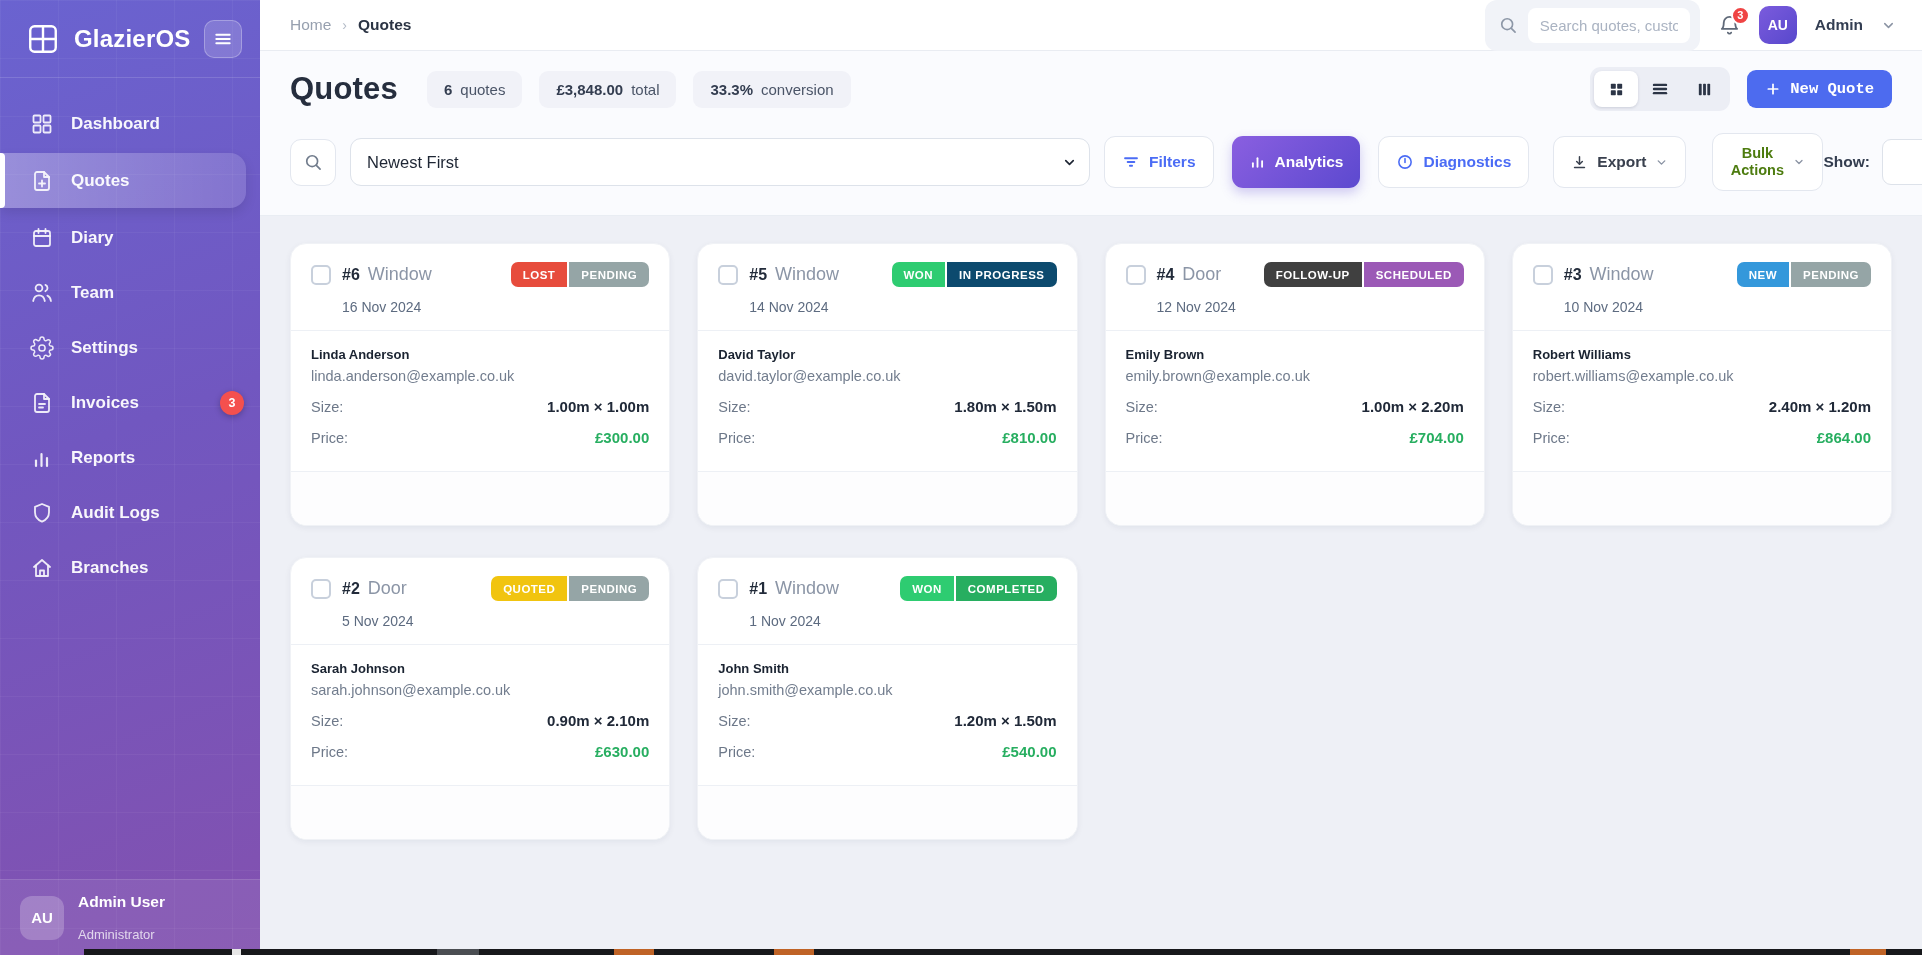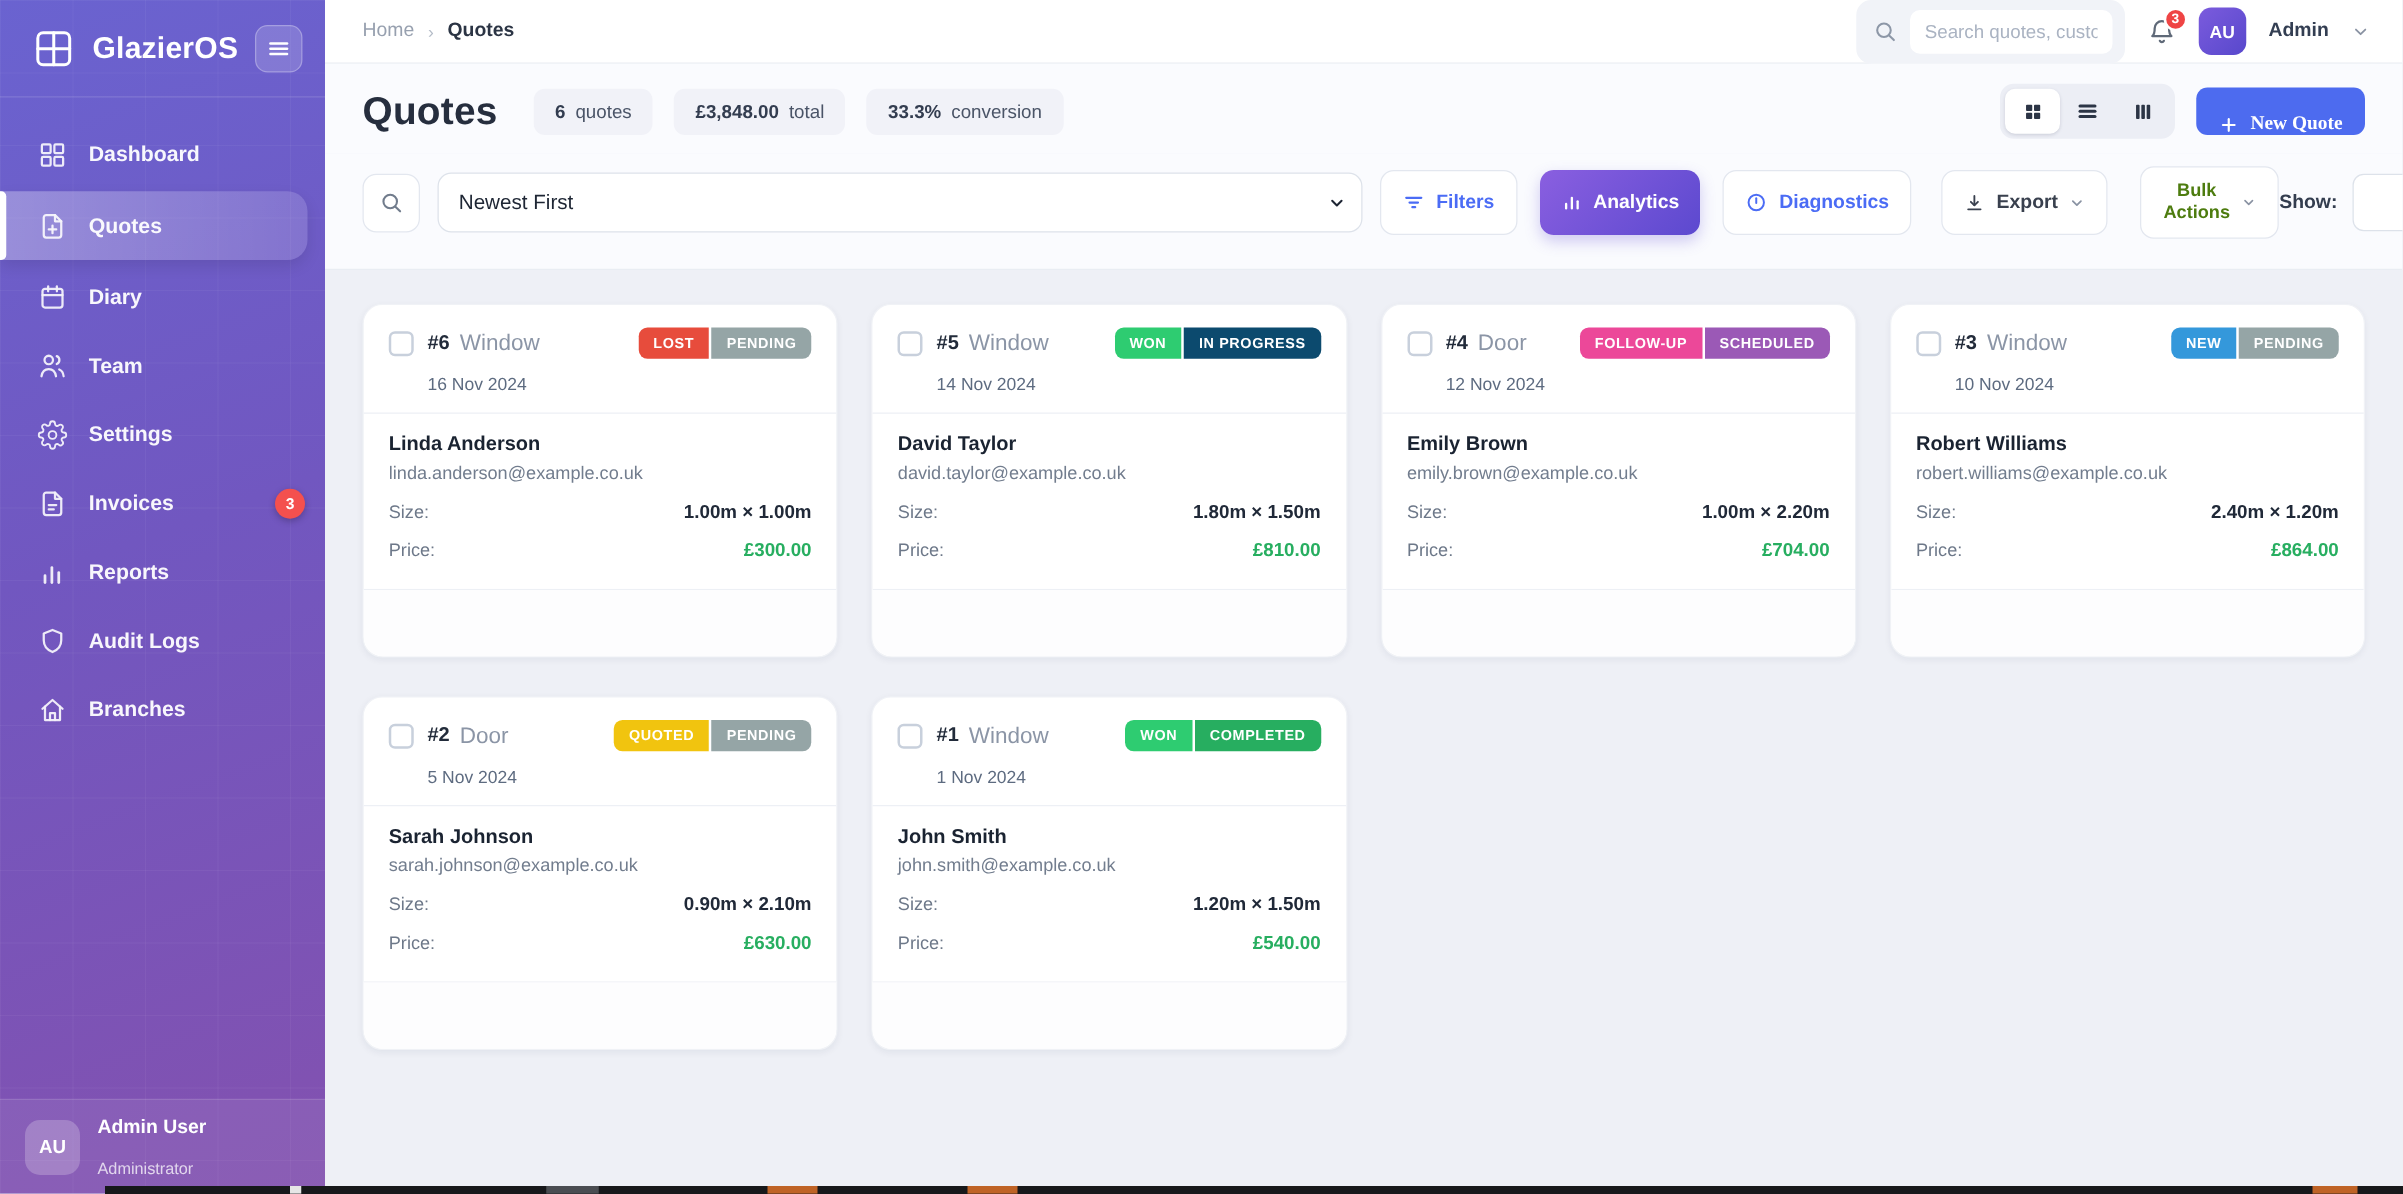--- a/index.html
+++ b/index.html
@@ -63,22 +63,22 @@
   .page-header { background:#fafbfe; padding:16px 30px 12px; display:flex; align-items:center; gap:17px; }
   .page-title { font-size:31px; font-weight:800; color:#262e3e; margin-right:12px; letter-spacing:.2px; }
   .stat-chip { background:#f1f2f8; border-radius:9px; padding:10px 17px; font-size:15px; display:flex; gap:8px; }
   .stat-value { font-weight:700; color:#333d50; }
   .stat-label { color:#4a5467; }
   .view-toggle { margin-left:auto; background:#eceef5; border-radius:11px; padding:4px; display:flex; }
   .vt-btn { width:44px; height:36px; display:flex; align-items:center; justify-content:center; border-radius:8px;
     color:#2c3546; background:transparent; border:0; cursor:pointer; }
   .vt-btn.active { background:#fff; box-shadow:0 1px 3px rgba(20,30,60,.15); }
   .new-quote-btn { background:#4d6bef; color:#fff; border:0; border-radius:9px; height:38px;
-    padding:0 18px; font-size:15.5px; font-weight:600; display:flex; align-items:flex-end; gap:9px; cursor:pointer;
-    font-family:Liberation Serif, serif; }
+    padding:0 18px; font-size:15.5px; font-weight:600; display:flex; align-items:center; gap:9px; cursor:pointer;
+    font-family:Liberation Mono, monospace; }
 
   .toolbar { background:#fafbfe; border-bottom:1px solid #e9edf3; padding:10px 30px 24px; display:flex; align-items:center; }
   .search-sq { width:46px; height:47px; border-radius:11px; background:#fff; border:1px solid #e3e7ef; color:#717c8c;
     display:flex; align-items:center; justify-content:center; cursor:pointer; flex:0 0 46px; }
   .select-wrap { position:relative; display:inline-flex; align-items:center; }
   .select-wrap .chev { position:absolute; right:13px; pointer-events:none; color:#1e2634; display:flex; }
   select { appearance:none; -moz-appearance:none; -webkit-appearance:none; border:1px solid #dde2ea; border-radius:11px;
     background:#fff; font-family:"Liberation Sans",sans-serif; outline:none; cursor:pointer; }
   .sort-select { width:740px; height:48px; font-size:16.5px; color:#1e2634; padding:0 34px 0 16px; margin-left:14px; }
   .btn { height:52px; border-radius:11px; border:1px solid #e3e7ef; background:#fff; display:inline-flex; align-items:center;
@@ -104,21 +104,21 @@
   .ch-row { display:flex; align-items:center; }
   .checkbox { width:20px; height:20px; border:2px solid #c8d0dc; border-radius:5px; background:#fff; flex:0 0 20px; cursor:pointer; }
   .q-id { font-size:16px; font-weight:700; color:#222b3a; margin-left:11px; }
   .q-type { font-size:18px; color:#8b95a6; margin-left:8px;text-align:right; }
   .badges { margin-left:auto; display:flex; gap:2px; }
   .badge { height:25px; display:flex; align-items:center; padding:0 12px; color:#fff; font-size:11.5px; font-weight:700; letter-spacing:.5px; }
   .badge:first-child { border-radius:7px 0 0 7px; }
   .badge:last-child { border-radius:0 7px 7px 0; }
   .q-date { margin:12px 0 0 31px; font-size:14px; color:#5d6b80; }
   .card-body { padding:16px 20px 6px; }
-  .q-name { font-size:16px; font-weight:700; color:#1a2331; }
+  .q-name { font-size:13px; font-weight:700; color:#1a2331; }
   .q-email { font-size:14.5px; color:#727d8e; margin-top:6px; }
   .kv { display:flex; justify-content:space-between; align-items:center; margin-top:14px; }
   .kv-label { font-size:14.5px; color:#6d7889; }
   .kv-value { font-size:15px; font-weight:700; color:#202938; }
   .kv-value.price { color:#27ae60; }
   .card-footer { margin-top:auto; border-top:1px solid #edf0f5; height:54px; background:#fdfdfe; border-radius:0 0 16px 16px; }
 
   
   .taskbar { position:fixed; left:84px; right:0; bottom:0; height:6px; background:#17181b; }
   .taskbar .seg { position:absolute; top:0; bottom:0; }
@@ -485,21 +485,21 @@
     </div>
     <div class="card-footer"></div>
           </article>
           <article class="card">
     <div class="card-header">
       <div class="ch-row">
         <span class="checkbox"></span>
         <span class="q-id">#4</span>
         <span class="q-type">Door</span>
         <span class="badges">
-                  <span class="badge" style="background:#ec4899">FOLLOW-UP</span>
+                  <span class="badge" style="background:#404040">FOLLOW-UP</span>
                   <span class="badge" style="background:#9b59b6">SCHEDULED</span>
                 </span>
       </div>
       <div class="q-date">12 Nov 2024</div>
     </div>
     <div class="card-body">
       <div class="q-name">Emily Brown</div>
       <div class="q-email">emily.brown@example.co.uk</div>
       <div class="kv">
                 <span class="kv-label">Size:</span>

